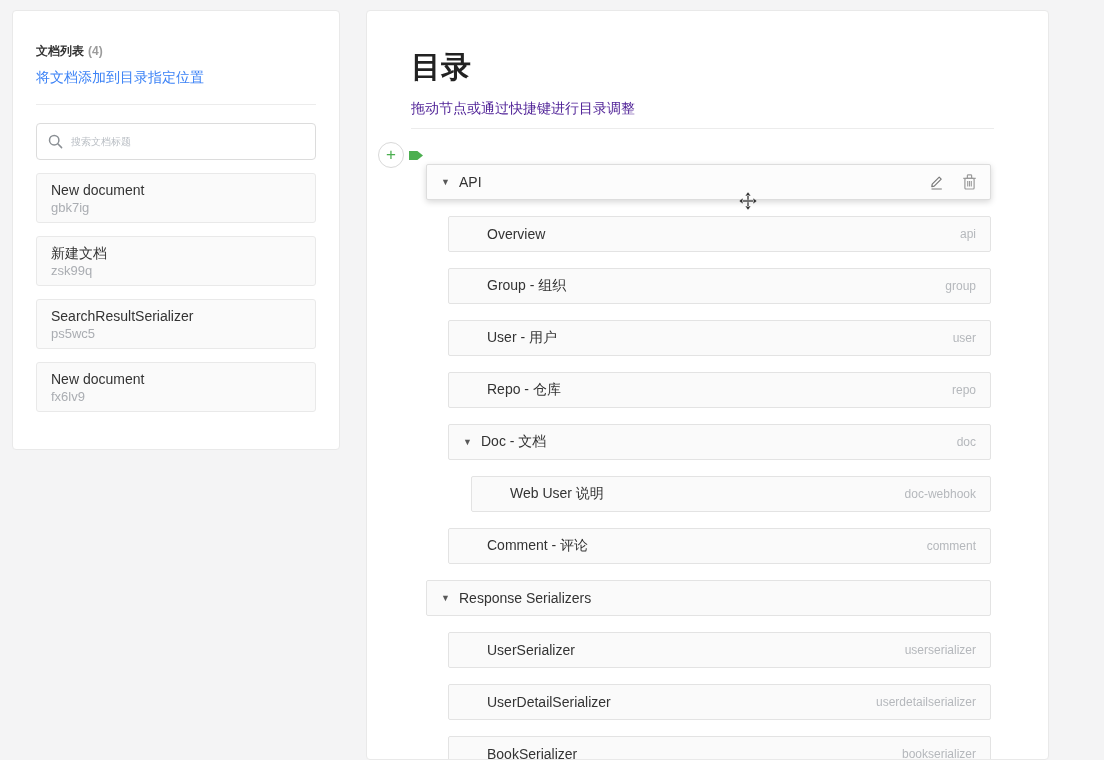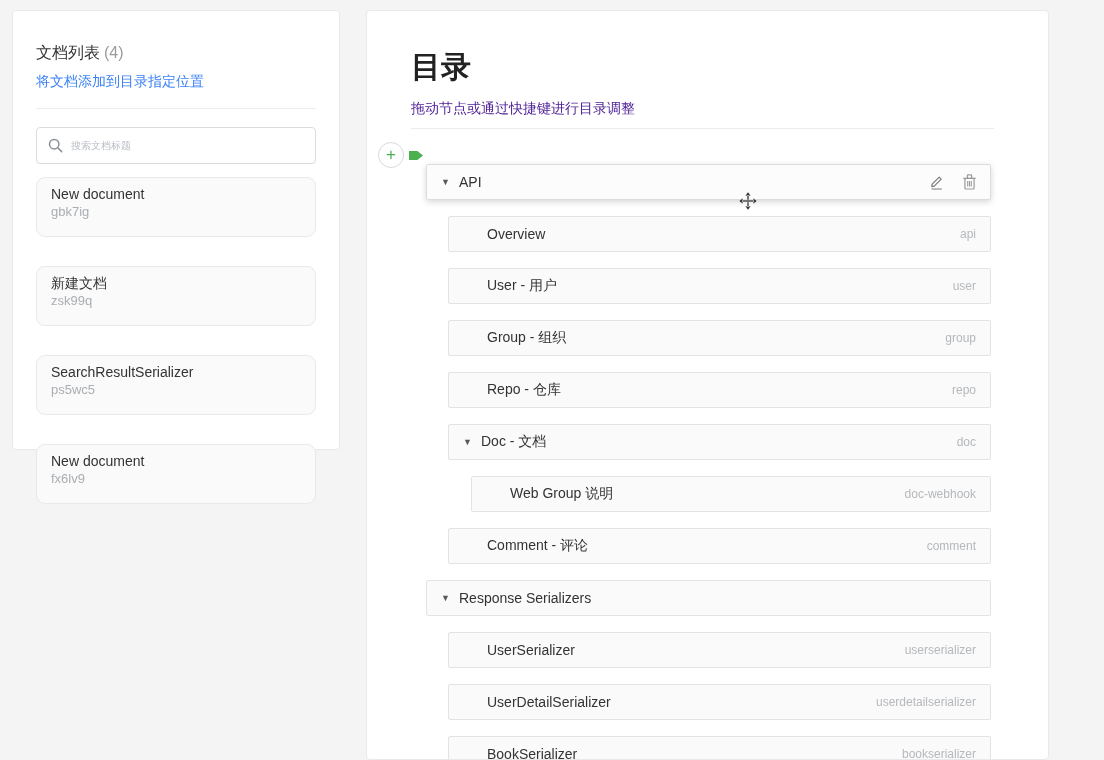--- a/index.html
+++ b/index.html
@@ -16,42 +16,42 @@
     background:#fff;
     border:1px solid #e9e9e9;
     border-radius:4px;
   }
 
   
   .doc-panel {
     left:12px; top:10px; width:328px; height:440px;
     padding:32px 23px 0 23px;
   }
-  .doc-panel h2 { font-size:16px; font-weight:normal; color:#333; }
+  .doc-panel h2 { font-size:12px; font-weight:bold; color:#333; }
   .doc-panel h2 .count { color:#9b9b9b; margin-left:4px; }
   .doc-panel .subtitle { margin-top:9px; font-size:14px; color:#3b82f6; }
   .doc-panel .divider { margin-top:17px; border-top:1px solid #ececec; }
   .search-box {
     margin-top:18px; height:37px;
     border:1px solid #dcdcdc; border-radius:4px;
     display:flex; align-items:center; padding:0 11px;
     background:#fff;
   }
   .search-box svg { flex:0 0 auto; margin-right:8px; }
   .search-box input {
     border:none; outline:none; width:100%;
     font-size:10px; color:#333;
     font-family:"Liberation Sans","DejaVu Sans",sans-serif;
     background:transparent;
   }
   .search-box input::placeholder { color:#b9bec4; }
   .doc-cards { margin-top:13px; }
   .doc-card {
-    height:60px; margin-bottom:29px;
-    background:#fafafa; border:1px solid #e9e9e9; border-radius:9px;
+    height:50px; margin-bottom:13px;
+    background:#fafafa; border:1px solid #e9e9e9; border-radius:3px;
     padding:7px 14px; cursor:pointer;
   }
   .doc-card .doc-title { font-size:14px; color:#333; line-height:18px;
     white-space:nowrap; overflow:hidden; }
   .doc-card .doc-id { font-size:13px; color:#aaadb2; line-height:16px; margin-top:1px; }
 
   
   .toc-panel {
     left:366px; top:0px; width:683px; height:760px;
     top:10px; height:750px;
@@ -189,49 +189,49 @@
 
       <div class="toc-row level-1">
 
         <span class="row-label">Overview</span>
         <span class="row-slug">api</span>
 
       </div>
 
       <div class="toc-row level-1">
 
+        <span class="row-label">Group - 组织</span>
+        <span class="row-slug">group</span>
+
+      </div>
+
+      <div class="toc-row level-1">
+
         <span class="row-label">User - 用户</span>
         <span class="row-slug">user</span>
-
-      </div>
-
-      <div class="toc-row level-1">
-
-        <span class="row-label">Group - 组织</span>
-        <span class="row-slug">group</span>
 
       </div>
 
       <div class="toc-row level-1">
 
         <span class="row-label">Repo - 仓库</span>
         <span class="row-slug">repo</span>
 
       </div>
 
       <div class="toc-row level-1 has-caret">
         <span class="caret">▼</span>
         <span class="row-label">Doc - 文档</span>
         <span class="row-slug">doc</span>
 
       </div>
 
       <div class="toc-row level-2">
 
-        <span class="row-label">Web Group 说明</span>
+        <span class="row-label">Web User 说明</span>
         <span class="row-slug">doc-webhook</span>
 
       </div>
 
       <div class="toc-row level-1">
 
         <span class="row-label">Comment - 评论</span>
         <span class="row-slug">comment</span>
 
       </div>

